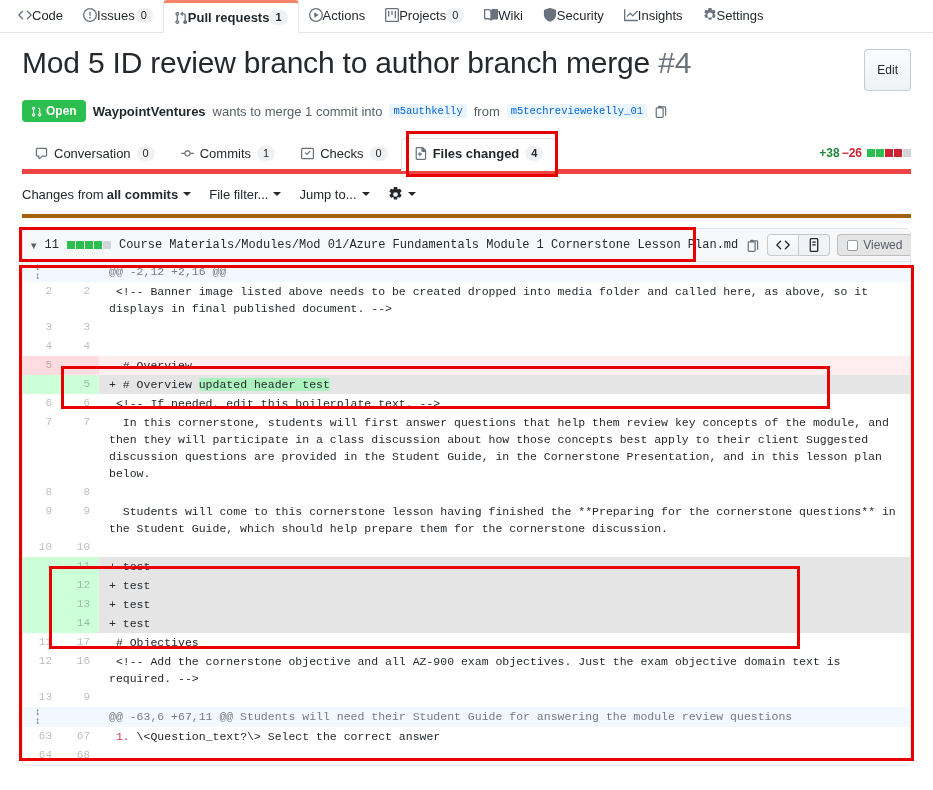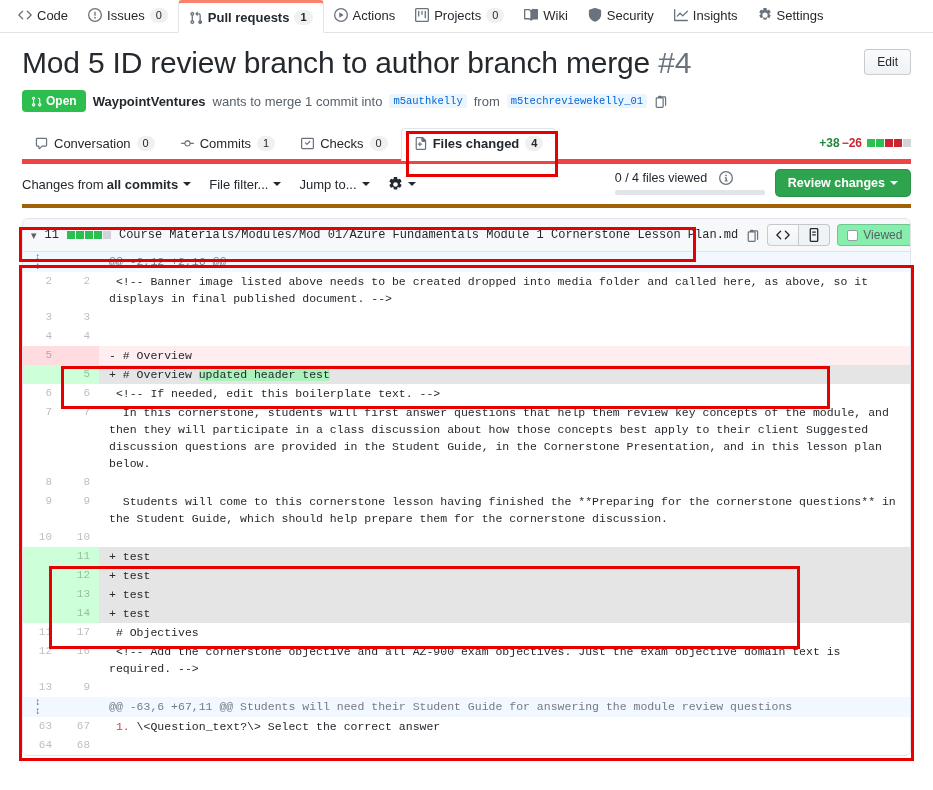--- a/index.html
+++ b/index.html
@@ -24,21 +24,20 @@
     height: 33px;
     background: #fff;
     border-bottom: 1px solid #e1e4e8;
     display: flex;
     align-items: stretch;
     padding-left: 8px;
   }
   .repo-nav-item {
     display: flex;
     align-items: center;
-    gap: 5px;
     padding: 0 10px;
     font-size: 13px;
     color: #24292e;
     white-space: nowrap;
     border-bottom: 2px solid transparent;
     position: relative;
     top: 0;
   }
   .repo-nav-item.selected {
     font-weight: bold;
@@ -73,21 +72,21 @@
     color: #24292e;
     flex: 1;
     letter-spacing: -0.2px;
   }
   .pr-number { color: #6a737d; font-weight: 300; }
   .edit-btn {
     margin-top: 4px;
     background: linear-gradient(#fafbfc,#eff3f6);
     border: 1px solid rgba(27,31,35,0.2);
     border-radius: 4px;
-    padding: 4px 12px;
+    padding: 12px 12px;
     font-size: 12px;
     color: #24292e;
     line-height: 16px;
   }
   .pr-sub {
     display: flex;
     align-items: center;
     gap: 7px;
     margin-top: 9px;
     font-size: 13px;
@@ -251,21 +250,21 @@
     border: 1px solid rgba(27,31,35,0.2);
     background: linear-gradient(#fafbfc,#eff3f6);
     padding: 3px 8px;
     display: flex; align-items: center;
     color: #24292e;
   }
   .seg:first-child { border-radius: 4px 0 0 4px; }
   .seg:last-child { border-radius: 0 4px 4px 0; border-left: none; background:#eff3f6; }
   .viewed-btn {
     border: 1px solid rgba(27,31,35,0.2);
-    background: #86efac;
+    background: #e5e5e5;
     border-radius: 4px;
     padding: 3px 9px;
     font-size: 12px;
     color: #586069;
     display: flex; align-items: center; gap: 5px;
   }
   .ckbox {
     width: 11px; height: 11px;
     border: 1px solid #959da5;
     border-radius: 2px;
@@ -520,37 +519,20 @@
     </div>
     <div class="tb-item">
       <span class="nav-ico" style="color:#24292e">
         <svg width="15" height="15" viewBox="0 0 16 16" fill="currentColor">
             <path d="M8 0a8.2 8.2 0 011.34.114.75.75 0 01.623.74v.894c0 .326.178.625.45.773.27.147.6.144.866-.012l.773-.448a.75.75 0 01.964.16 8 8 0 011.341 2.322.75.75 0 01-.342.912l-.774.447a.889.889 0 00-.45.773c0 .326.178.625.45.773l.774.447a.75.75 0 01.342.912 8 8 0 01-1.341 2.322.75.75 0 01-.964.16l-.773-.448a.889.889 0 00-.866-.012.889.889 0 00-.45.773v.894a.75.75 0 01-.623.74 8.2 8.2 0 01-2.68 0 .75.75 0 01-.623-.74v-.894a.889.889 0 00-.45-.773.889.889 0 00-.866.012l-.773.448a.75.75 0 01-.964-.16 8 8 0 01-1.341-2.322.75.75 0 01.342-.912l.774-.447a.889.889 0 00.45-.773.889.889 0 00-.45-.773l-.774-.447a.75.75 0 01-.342-.912 8 8 0 011.341-2.322.75.75 0 01.964-.16l.773.448c.266.156.596.159.866.012a.889.889 0 00.45-.773V.854a.75.75 0 01.623-.74A8.2 8.2 0 018 0zm0 5.5a2.5 2.5 0 100 5 2.5 2.5 0 000-5z"></path>
           </svg>
       </span>
       <span class="caret"></span>
     </div>
 
-    <div class="tb-right">
-      <div class="viewed-wrap">
-        <div class="viewed-line">
-          <span class="viewed-text">0 / 4 files viewed</span>
-          <span class="info-ico">
-            <svg width="14" height="14" viewBox="0 0 16 16" fill="currentColor">
-                <path d="M8 1.5a6.5 6.5 0 100 13 6.5 6.5 0 000-13zM0 8a8 8 0 1116 0A8 8 0 010 8zm6.5-.25A.75.75 0 017.25 7h1a.75.75 0 01.75.75v2.75h.25a.75.75 0 010 1.5h-2a.75.75 0 010-1.5h.25v-2h-.25a.75.75 0 01-.75-.75zM8 6a1 1 0 100-2 1 1 0 000 2z"></path>
-              </svg>
-          </span>
-        </div>
-        <div class="progress"></div>
-      </div>
-      <button class="review-btn">
-        <span>Review changes</span>
-        <span class="caret-w"></span>
-      </button>
-    </div>
   </div>
 
   <div class="file-box">
     <div class="file-head">
       <span class="chev">▾</span>
       <span class="file-count">11</span>
       <span class="file-blocks" id="file-blocks">
           <span class="blk blk-a"></span>
           <span class="blk blk-a"></span>
           <span class="blk blk-a"></span>

